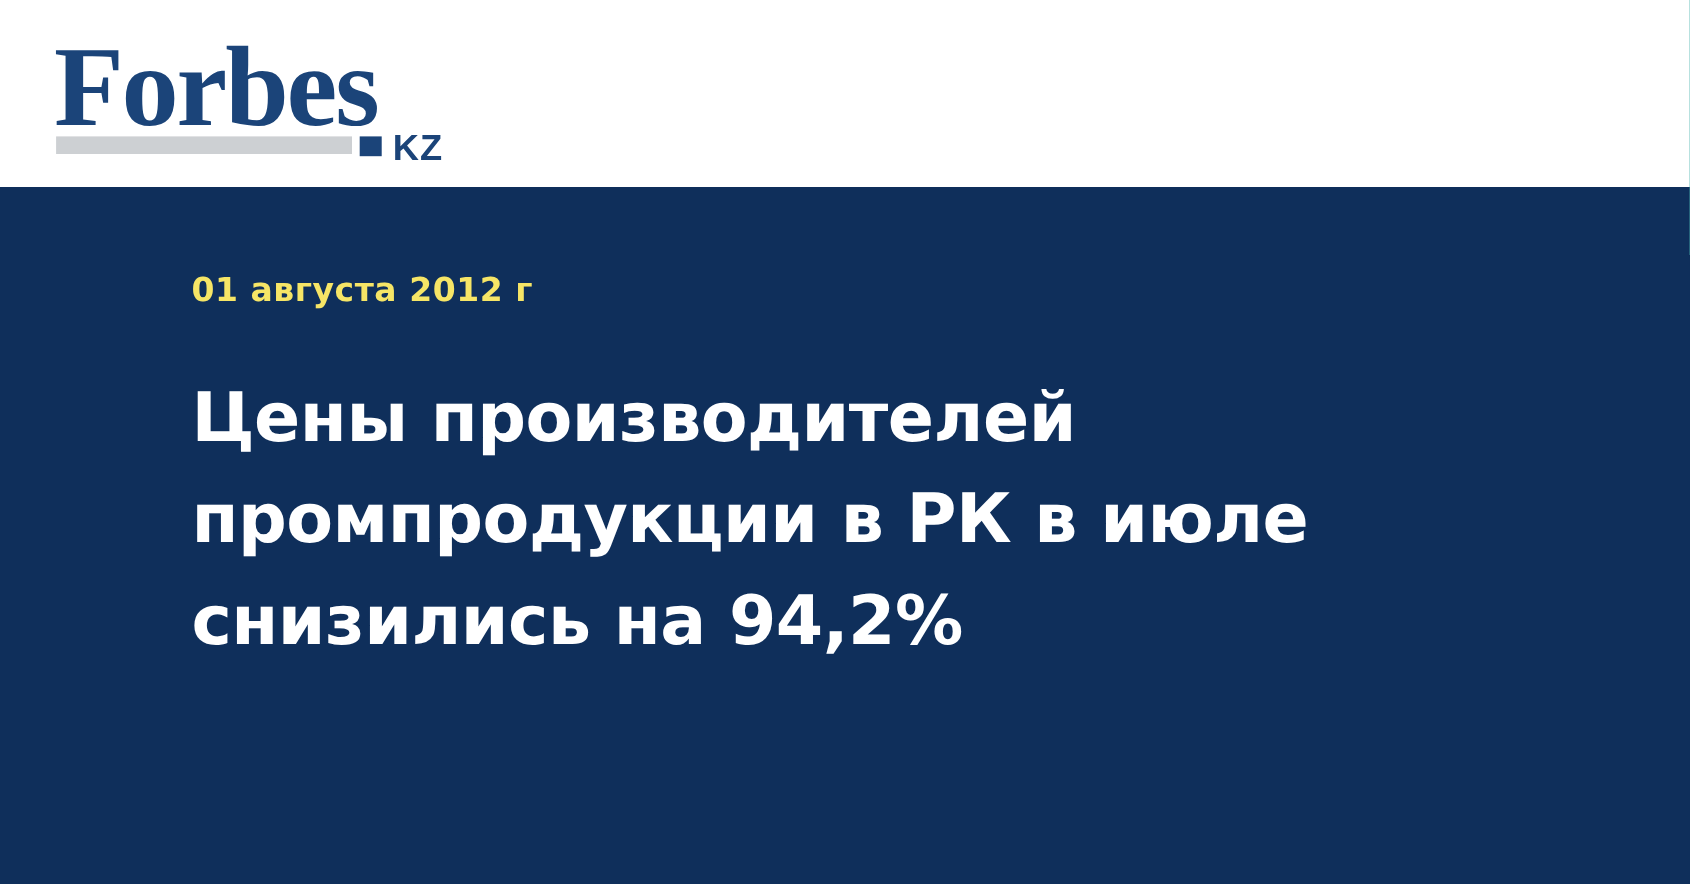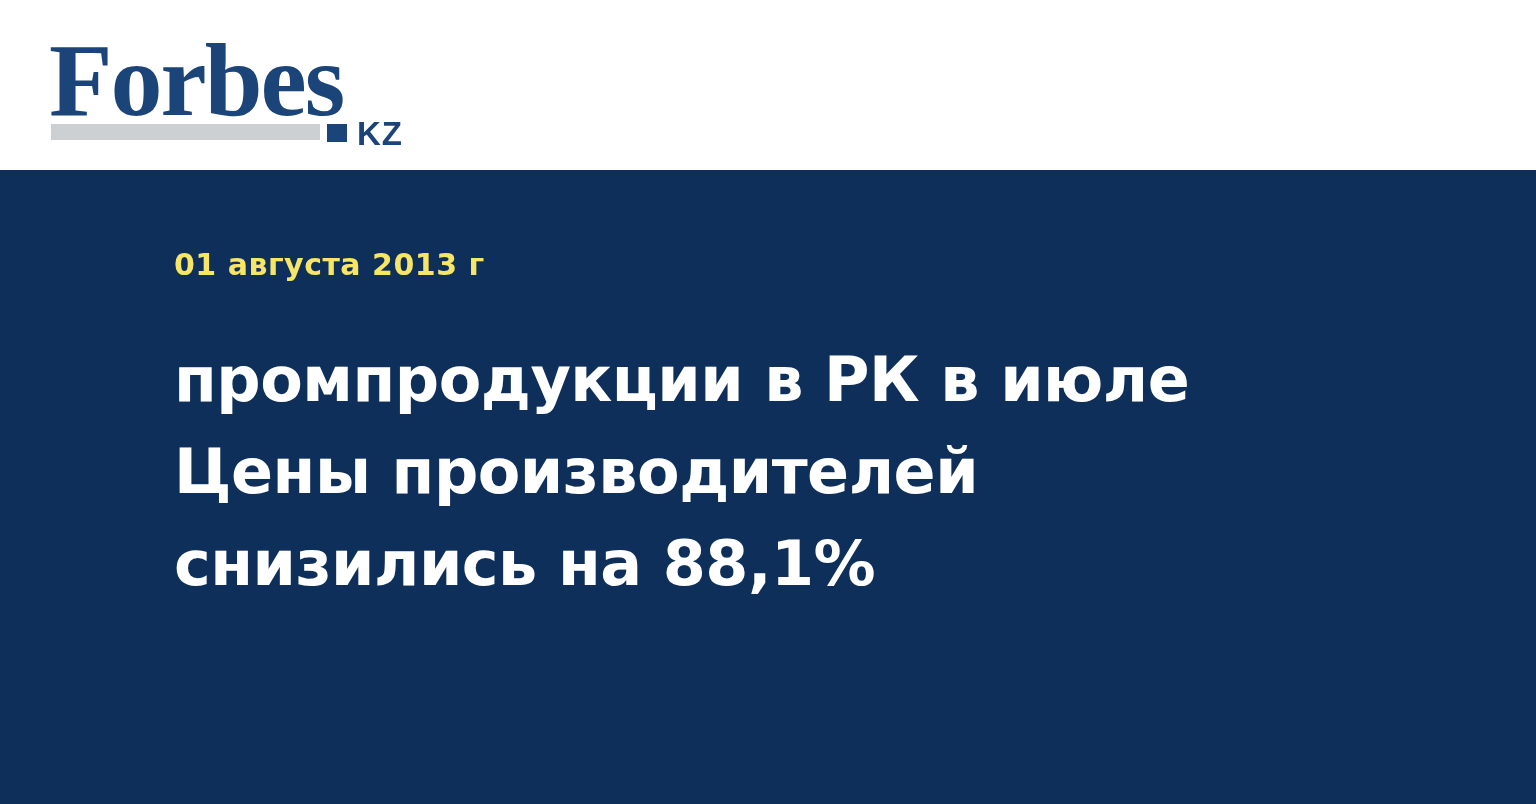--- a/index.html
+++ b/index.html
@@ -125,22 +125,22 @@
     <a class="logo" href="#">
       <span class="logo-wordmark">Forbes</span>
       <span class="logo-rule"></span>
       <span class="logo-square"></span>
       <span class="logo-kz">KZ</span>
     </a>
   </header>
 
   <section class="hero">
     <div class="hero-inner">
-      <div class="hero-date">01 августа 2013 г</div>
+      <div class="hero-date">01 августа 2012 г</div>
       <h1 class="hero-title">
+        <span class="title-line">Цены производителей</span>
         <span class="title-line">промпродукции в РК в июле</span>
-        <span class="title-line">Цены производителей</span>
-        <span class="title-line">снизились на 88,1%</span>
+        <span class="title-line">снизились на 94,2%</span>
       </h1>
     </div>
   </section>
 
 </div>
 
 </body></html>

